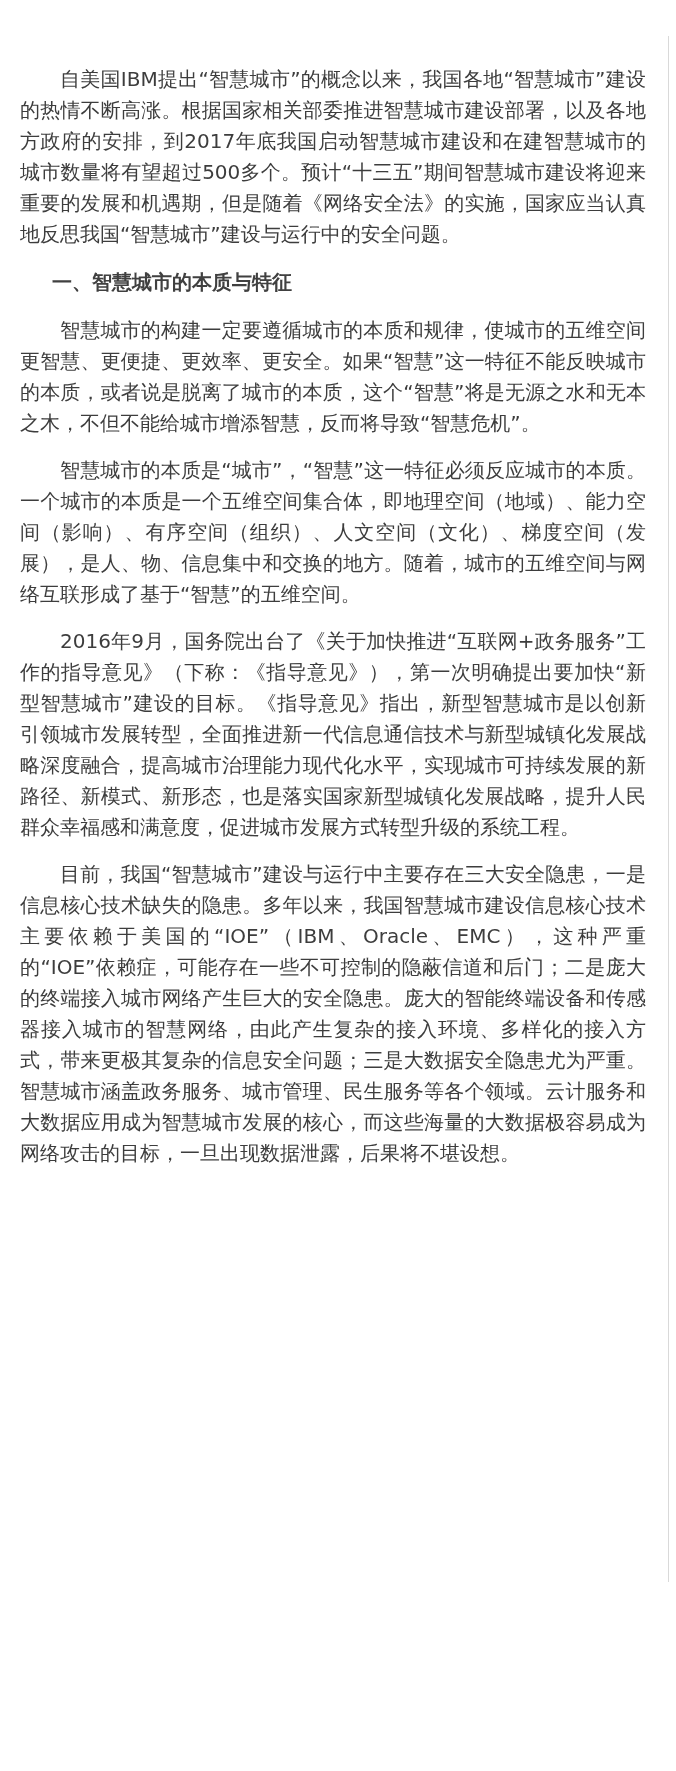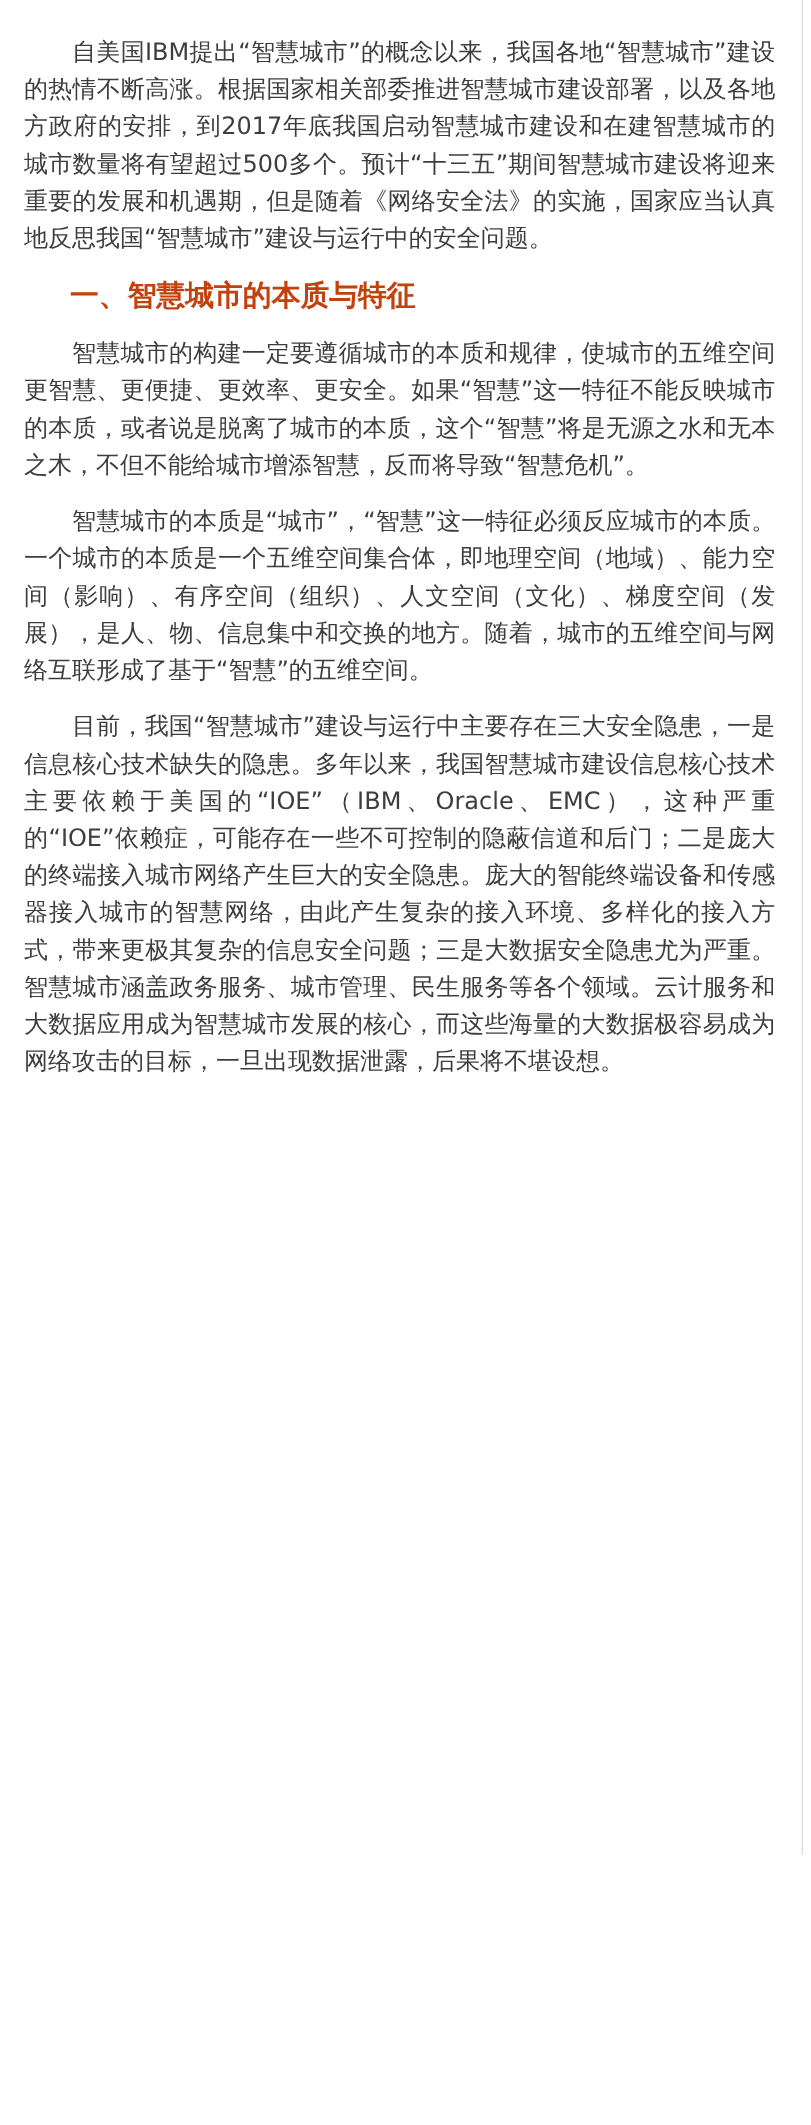--- a/index.html
+++ b/index.html
@@ -7,57 +7,59 @@
     padding: 0;
     background: #ffffff;
   }
   .page {
     position: relative;
     width: 676px;
     height: 1546px;
     background: #ffffff;
     overflow: hidden;
     font-family: "DejaVu Sans", sans-serif;
+    margin-top: 36px;
   }
   .content {
     box-sizing: border-box;
     width: 668px;
     padding: 12px 22px 0 20px;
     color: #3d3d3d;
     font-size: 20px;
     line-height: 31px;
     text-align: justify;
   }
   .content p {
     margin: 16px 0;
     text-indent: 2em;
   }
   .content h3 {
     margin: 17px 0;
-    font-size: 24px;
+    font-size: 20px;
     line-height: 31px;
     font-weight: bold;
     text-indent: 1.6em;
-    color: #c2410c;
+    color: #404040;
   }
   .right-divider {
     position: absolute;
     top: 0;
     bottom: 0;
     left: 668px;
     width: 1px;
     background: #d9d9d9;
   }
 </style>
 </head>
 <body>
 
 <div class="page">
   <div class="content">
     <p>自美国IBM提出“智慧城市”的概念以来，我国各地“智慧城市”建设的热情不断高涨。根据国家相关部委推进智慧城市建设部署，以及各地方政府的安排，到2017年底我国启动智慧城市建设和在建智慧城市的城市数量将有望超过500多个。预计“十三五”期间智慧城市建设将迎来重要的发展和机遇期，但是随着《网络安全法》的实施，国家应当认真地反思我国“智慧城市”建设与运行中的安全问题。</p>
     <h3>一、智慧城市的本质与特征</h3>
     <p>智慧城市的构建一定要遵循城市的本质和规律，使城市的五维空间更智慧、更便捷、更效率、更安全。如果“智慧”这一特征不能反映城市的本质，或者说是脱离了城市的本质，这个“智慧”将是无源之水和无本之木，不但不能给城市增添智慧，反而将导致“智慧危机”。</p>
     <p>智慧城市的本质是“城市”，“智慧”这一特征必须反应城市的本质。一个城市的本质是一个五维空间集合体，即地理空间（地域）、能力空间（影响）、有序空间（组织）、人文空间（文化）、梯度空间（发展），是人、物、信息集中和交换的地方。随着，城市的五维空间与网络互联形成了基于“智慧”的五维空间。</p>
+    <p>2016年9月，国务院出台了《关于加快推进“互联网+政务服务”工作的指导意见》（下称：《指导意见》），第一次明确提出要加快“新型智慧城市”建设的目标。《指导意见》指出，新型智慧城市是以创新引领城市发展转型，全面推进新一代信息通信技术与新型城镇化发展战略深度融合，提高城市治理能力现代化水平，实现城市可持续发展的新路径、新模式、新形态，也是落实国家新型城镇化发展战略，提升人民群众幸福感和满意度，促进城市发展方式转型升级的系统工程。</p>
     <p>目前，我国“智慧城市”建设与运行中主要存在三大安全隐患，一是信息核心技术缺失的隐患。多年以来，我国智慧城市建设信息核心技术主要依赖于美国的“IOE”（IBM、Oracle、EMC），这种严重的“IOE”依赖症，可能存在一些不可控制的隐蔽信道和后门；二是庞大的终端接入城市网络产生巨大的安全隐患。庞大的智能终端设备和传感器接入城市的智慧网络，由此产生复杂的接入环境、多样化的接入方式，带来更极其复杂的信息安全问题；三是大数据安全隐患尤为严重。智慧城市涵盖政务服务、城市管理、民生服务等各个领域。云计服务和大数据应用成为智慧城市发展的核心，而这些海量的大数据极容易成为网络攻击的目标，一旦出现数据泄露，后果将不堪设想。</p>
 
   </div>
   <div class="right-divider"></div>
 </div>
 
 </body></html>

